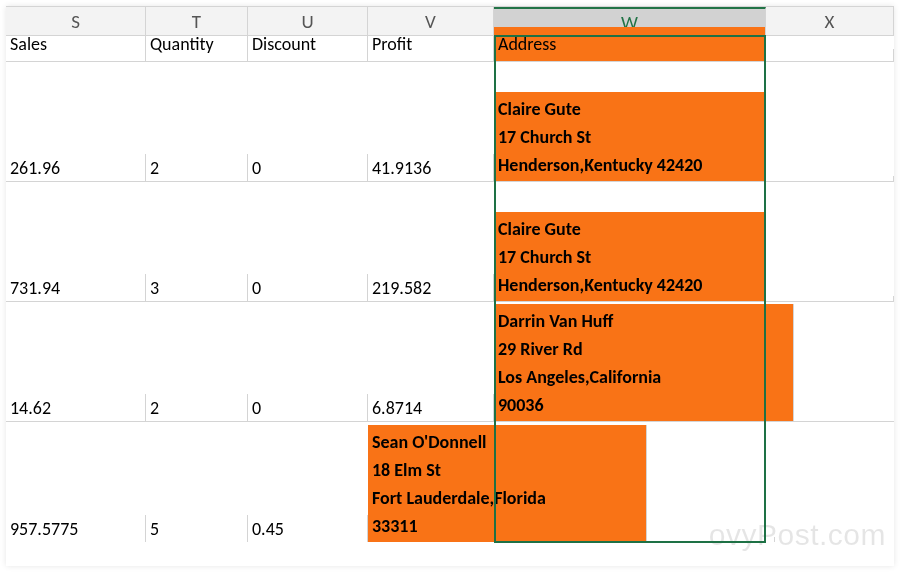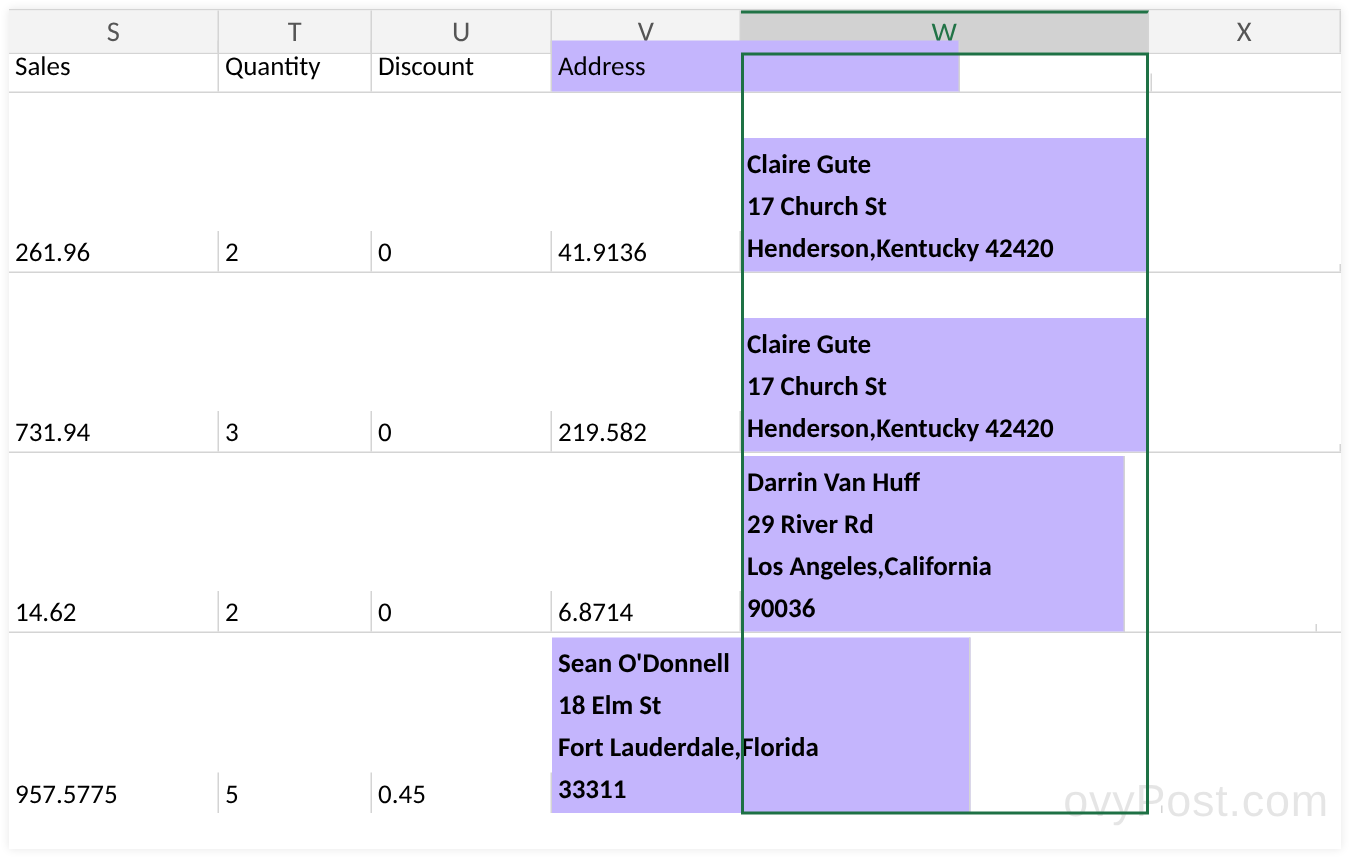--- a/index.html
+++ b/index.html
@@ -56,21 +56,21 @@
       overflow: hidden;
       position: relative;
     }
     .cell.num { text-align: left; }
     .cell.txt { text-align: left; }
     .header-row .cell {
       padding: 6px 4px;
     }
     .addr-line { line-height: 28px; white-space: nowrap; font-weight: bold; }
     .selected-col-fill {
-      background: #c4b5fd;
+      background: #f97316;
     }
     .selection-outline {
       position: absolute;
       border: 2px solid #1e7145;
       pointer-events: none;
       z-index: 10;
     }
     .watermark {
       position: absolute;
       right: 8px;
@@ -94,20 +94,21 @@
     <div class="col-header selected" style="width:272px">W</div>
     <div class="col-header" style="width:128px">X</div>
   </div>
 
   <div class="grid">
 
     <div class="row header-row" style="height:26px">
       <div class="cell txt" style="width:140px">Sales</div>
       <div class="cell txt" style="width:102px">Quantity</div>
       <div class="cell txt" style="width:120px">Discount</div>
+      <div class="cell txt" style="width:126px">Profit</div>
       <div class="cell txt selected-col-fill" style="width:272px">Address</div>
       <div class="cell txt" style="width:128px"></div>
     </div>
 
     <div class="row" style="height:120px">
       <div class="cell num" style="width:140px">261.96</div>
       <div class="cell num" style="width:102px">2</div>
       <div class="cell num" style="width:120px">0</div>
       <div class="cell num" style="width:126px">41.9136</div>
       <div class="cell txt selected-col-fill" style="width:272px">
@@ -131,21 +132,21 @@
         <div class="addr-line">Henderson,Kentucky 42420</div>
       </div>
       <div class="cell txt" style="width:128px"></div>
     </div>
 
     <div class="row" style="height:120px">
       <div class="cell num" style="width:140px">14.62</div>
       <div class="cell num" style="width:102px">2</div>
       <div class="cell num" style="width:120px">0</div>
       <div class="cell num" style="width:126px">6.8714</div>
-      <div class="cell txt selected-col-fill" style="width:256px">
+      <div class="cell txt selected-col-fill" style="width:300px">
         <div class="addr-line">Darrin Van Huff</div>
         <div class="addr-line">29 River Rd</div>
         <div class="addr-line">Los Angeles,California</div>
         <div class="addr-line">90036</div>
       </div>
       <div class="cell txt" style="width:128px"></div>
     </div>
 
     <div class="row" style="height:120px;border-bottom:none">
       <div class="cell num" style="width:140px">957.5775</div>

